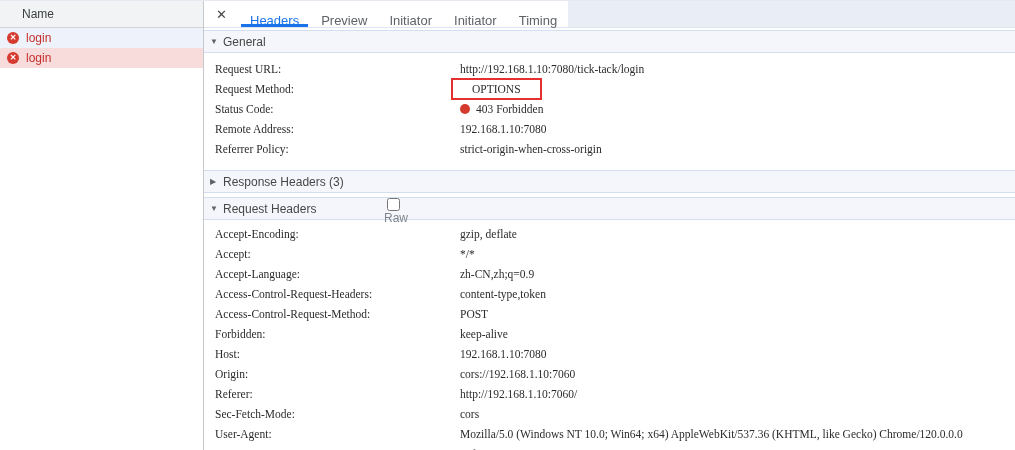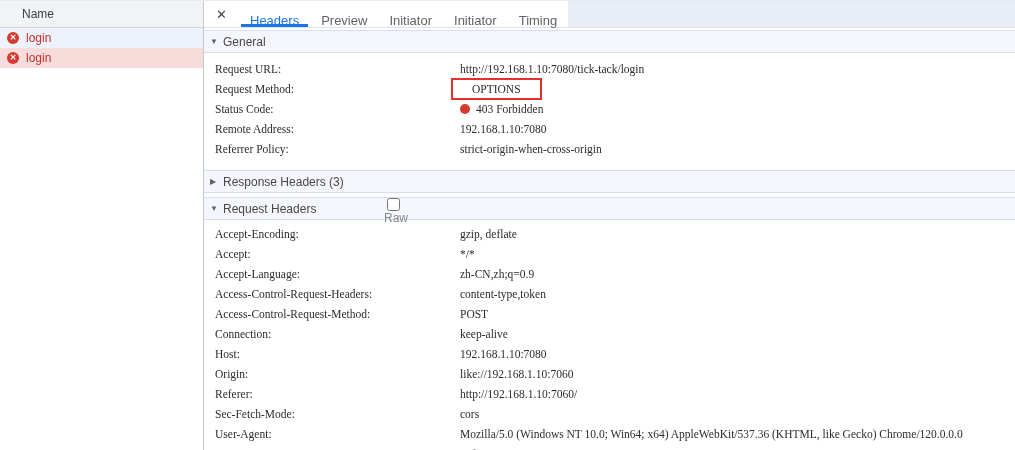--- a/index.html
+++ b/index.html
@@ -185,32 +185,32 @@
     <span class="kv-label">Access-Control-Request-Headers:</span>
     <span class="kv-value"><span>content-type,token</span></span>
   </div>
 
   <div class="kv-row">
     <span class="kv-label">Access-Control-Request-Method:</span>
     <span class="kv-value"><span>POST</span></span>
   </div>
 
   <div class="kv-row">
-    <span class="kv-label">Connection:</span>
+    <span class="kv-label">Forbidden:</span>
     <span class="kv-value"><span>keep-alive</span></span>
   </div>
 
   <div class="kv-row">
     <span class="kv-label">Host:</span>
     <span class="kv-value"><span>192.168.1.10:7080</span></span>
   </div>
 
   <div class="kv-row">
     <span class="kv-label">Origin:</span>
-    <span class="kv-value"><span>like://192.168.1.10:7060</span></span>
+    <span class="kv-value"><span>cors://192.168.1.10:7060</span></span>
   </div>
 
   <div class="kv-row">
     <span class="kv-label">Referer:</span>
     <span class="kv-value"><span>http://192.168.1.10:7060/</span></span>
   </div>
 
   <div class="kv-row">
     <span class="kv-label">Sec-Fetch-Mode:</span>
     <span class="kv-value"><span>cors</span></span>

